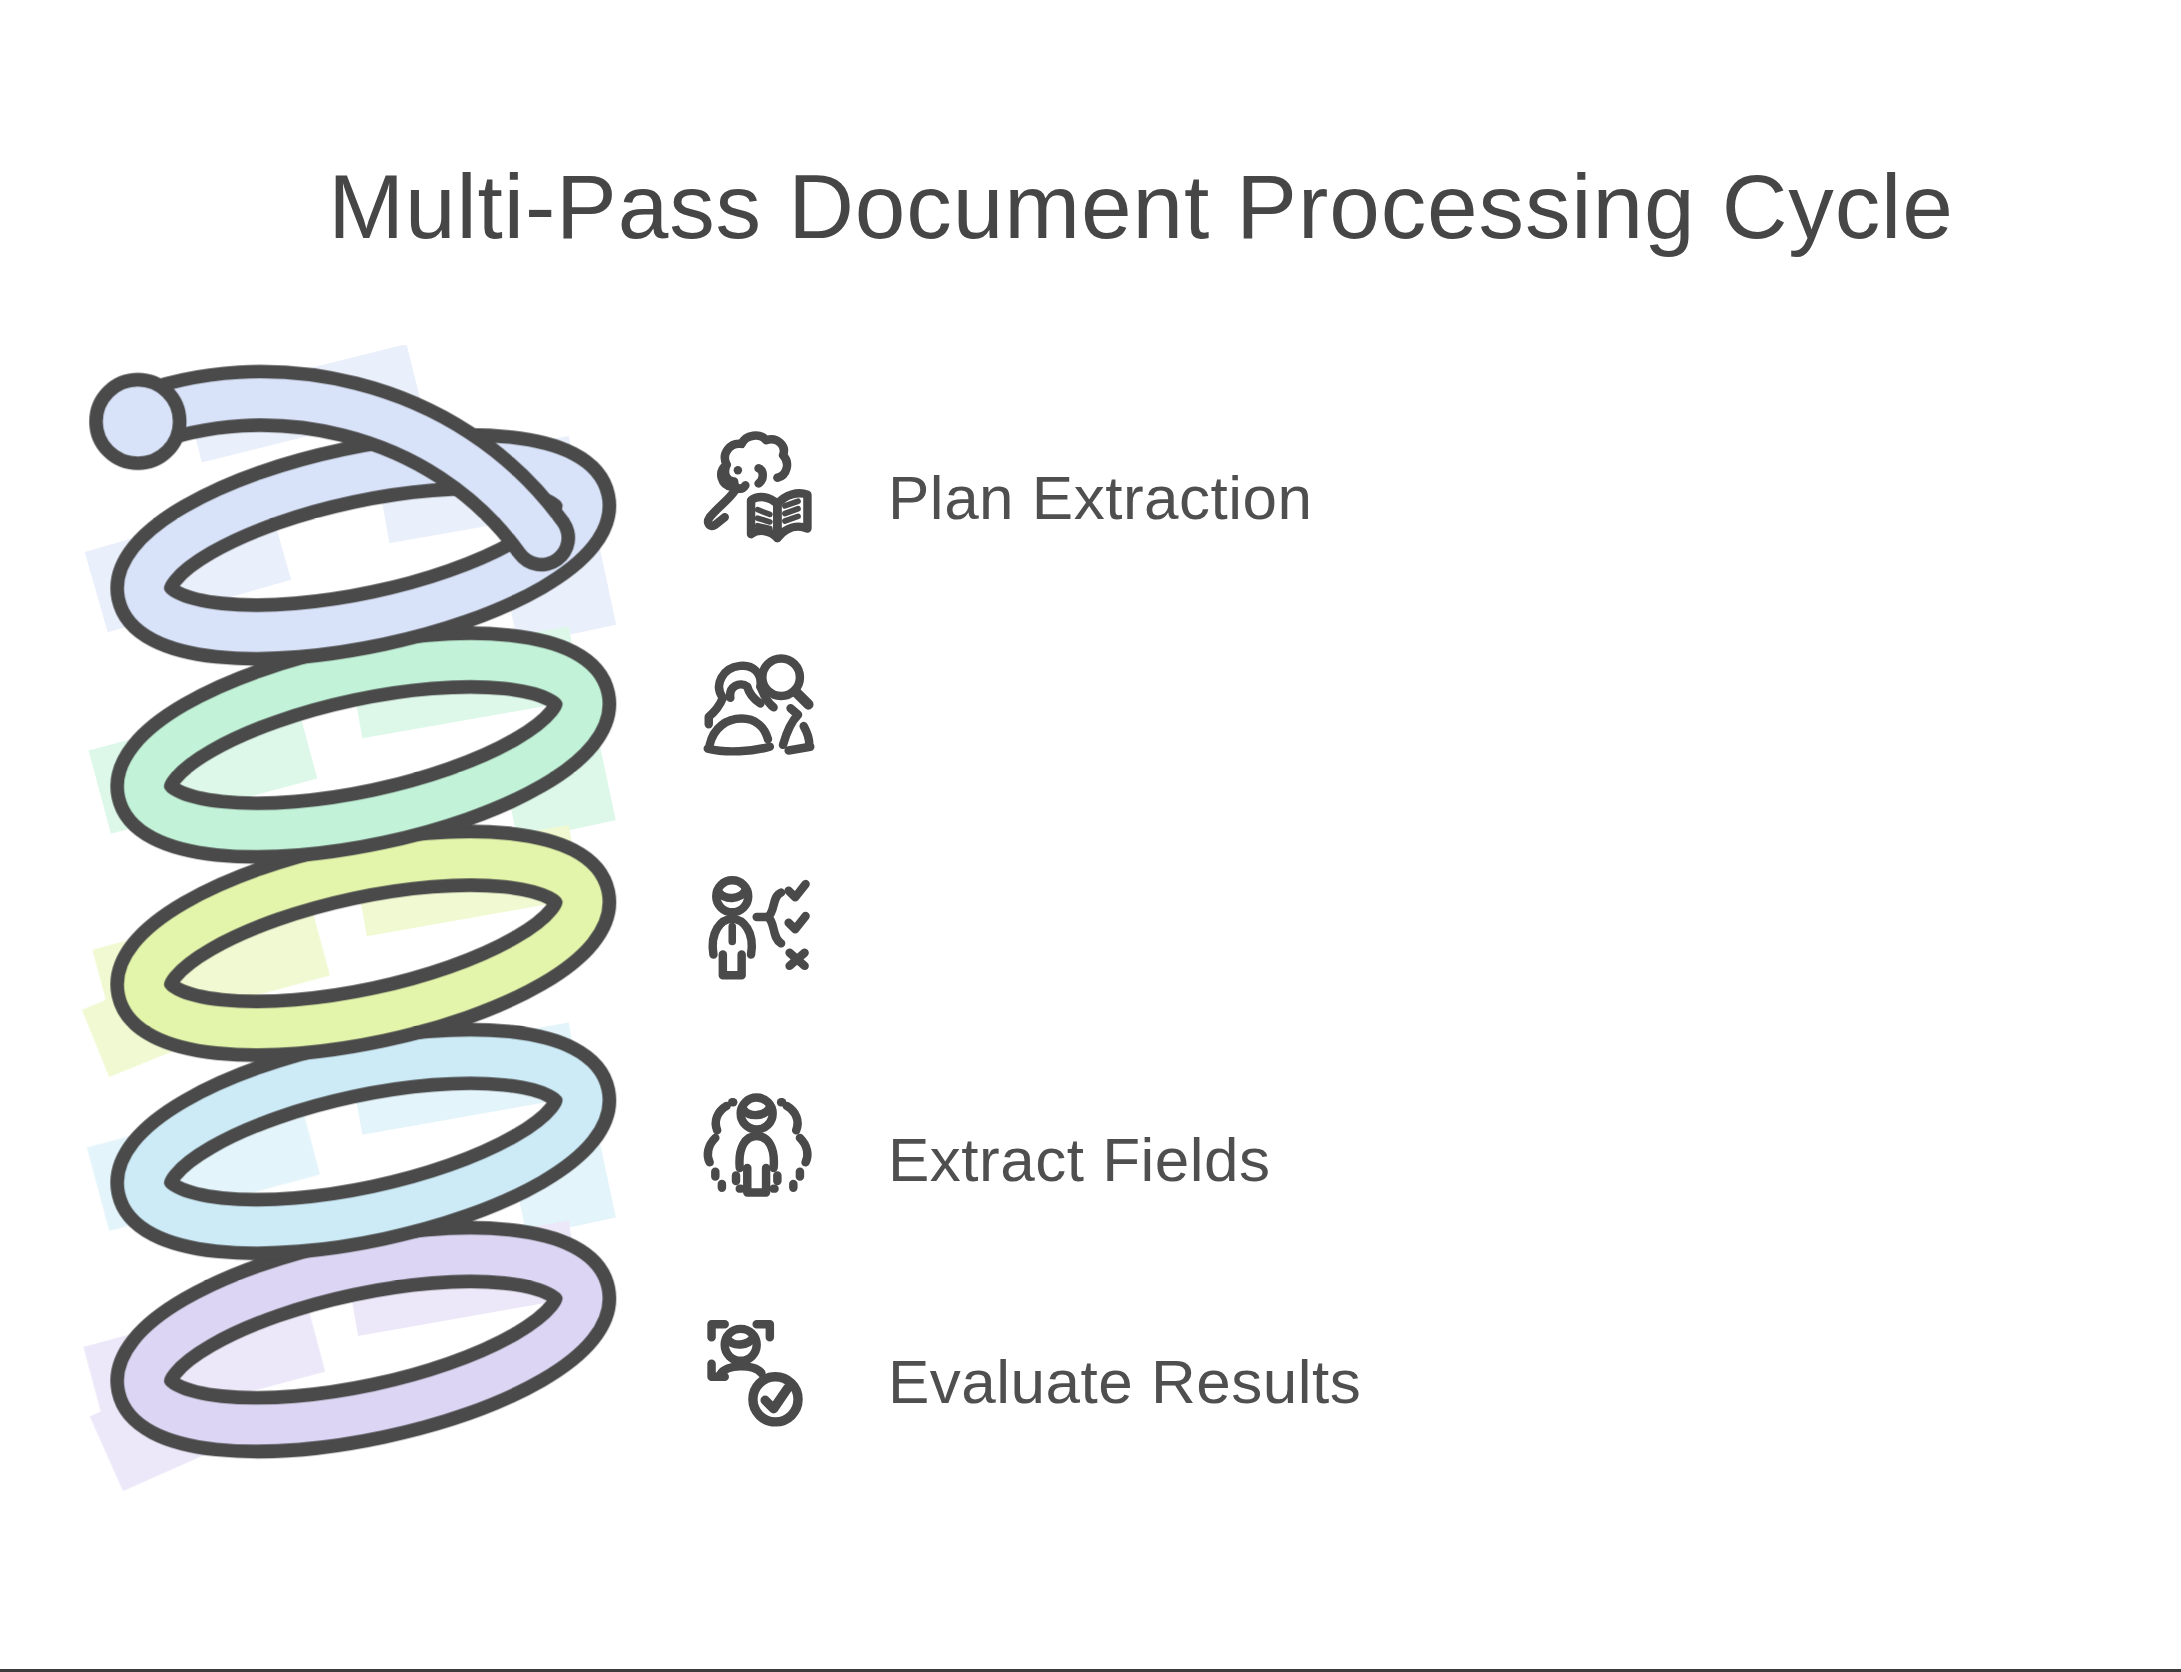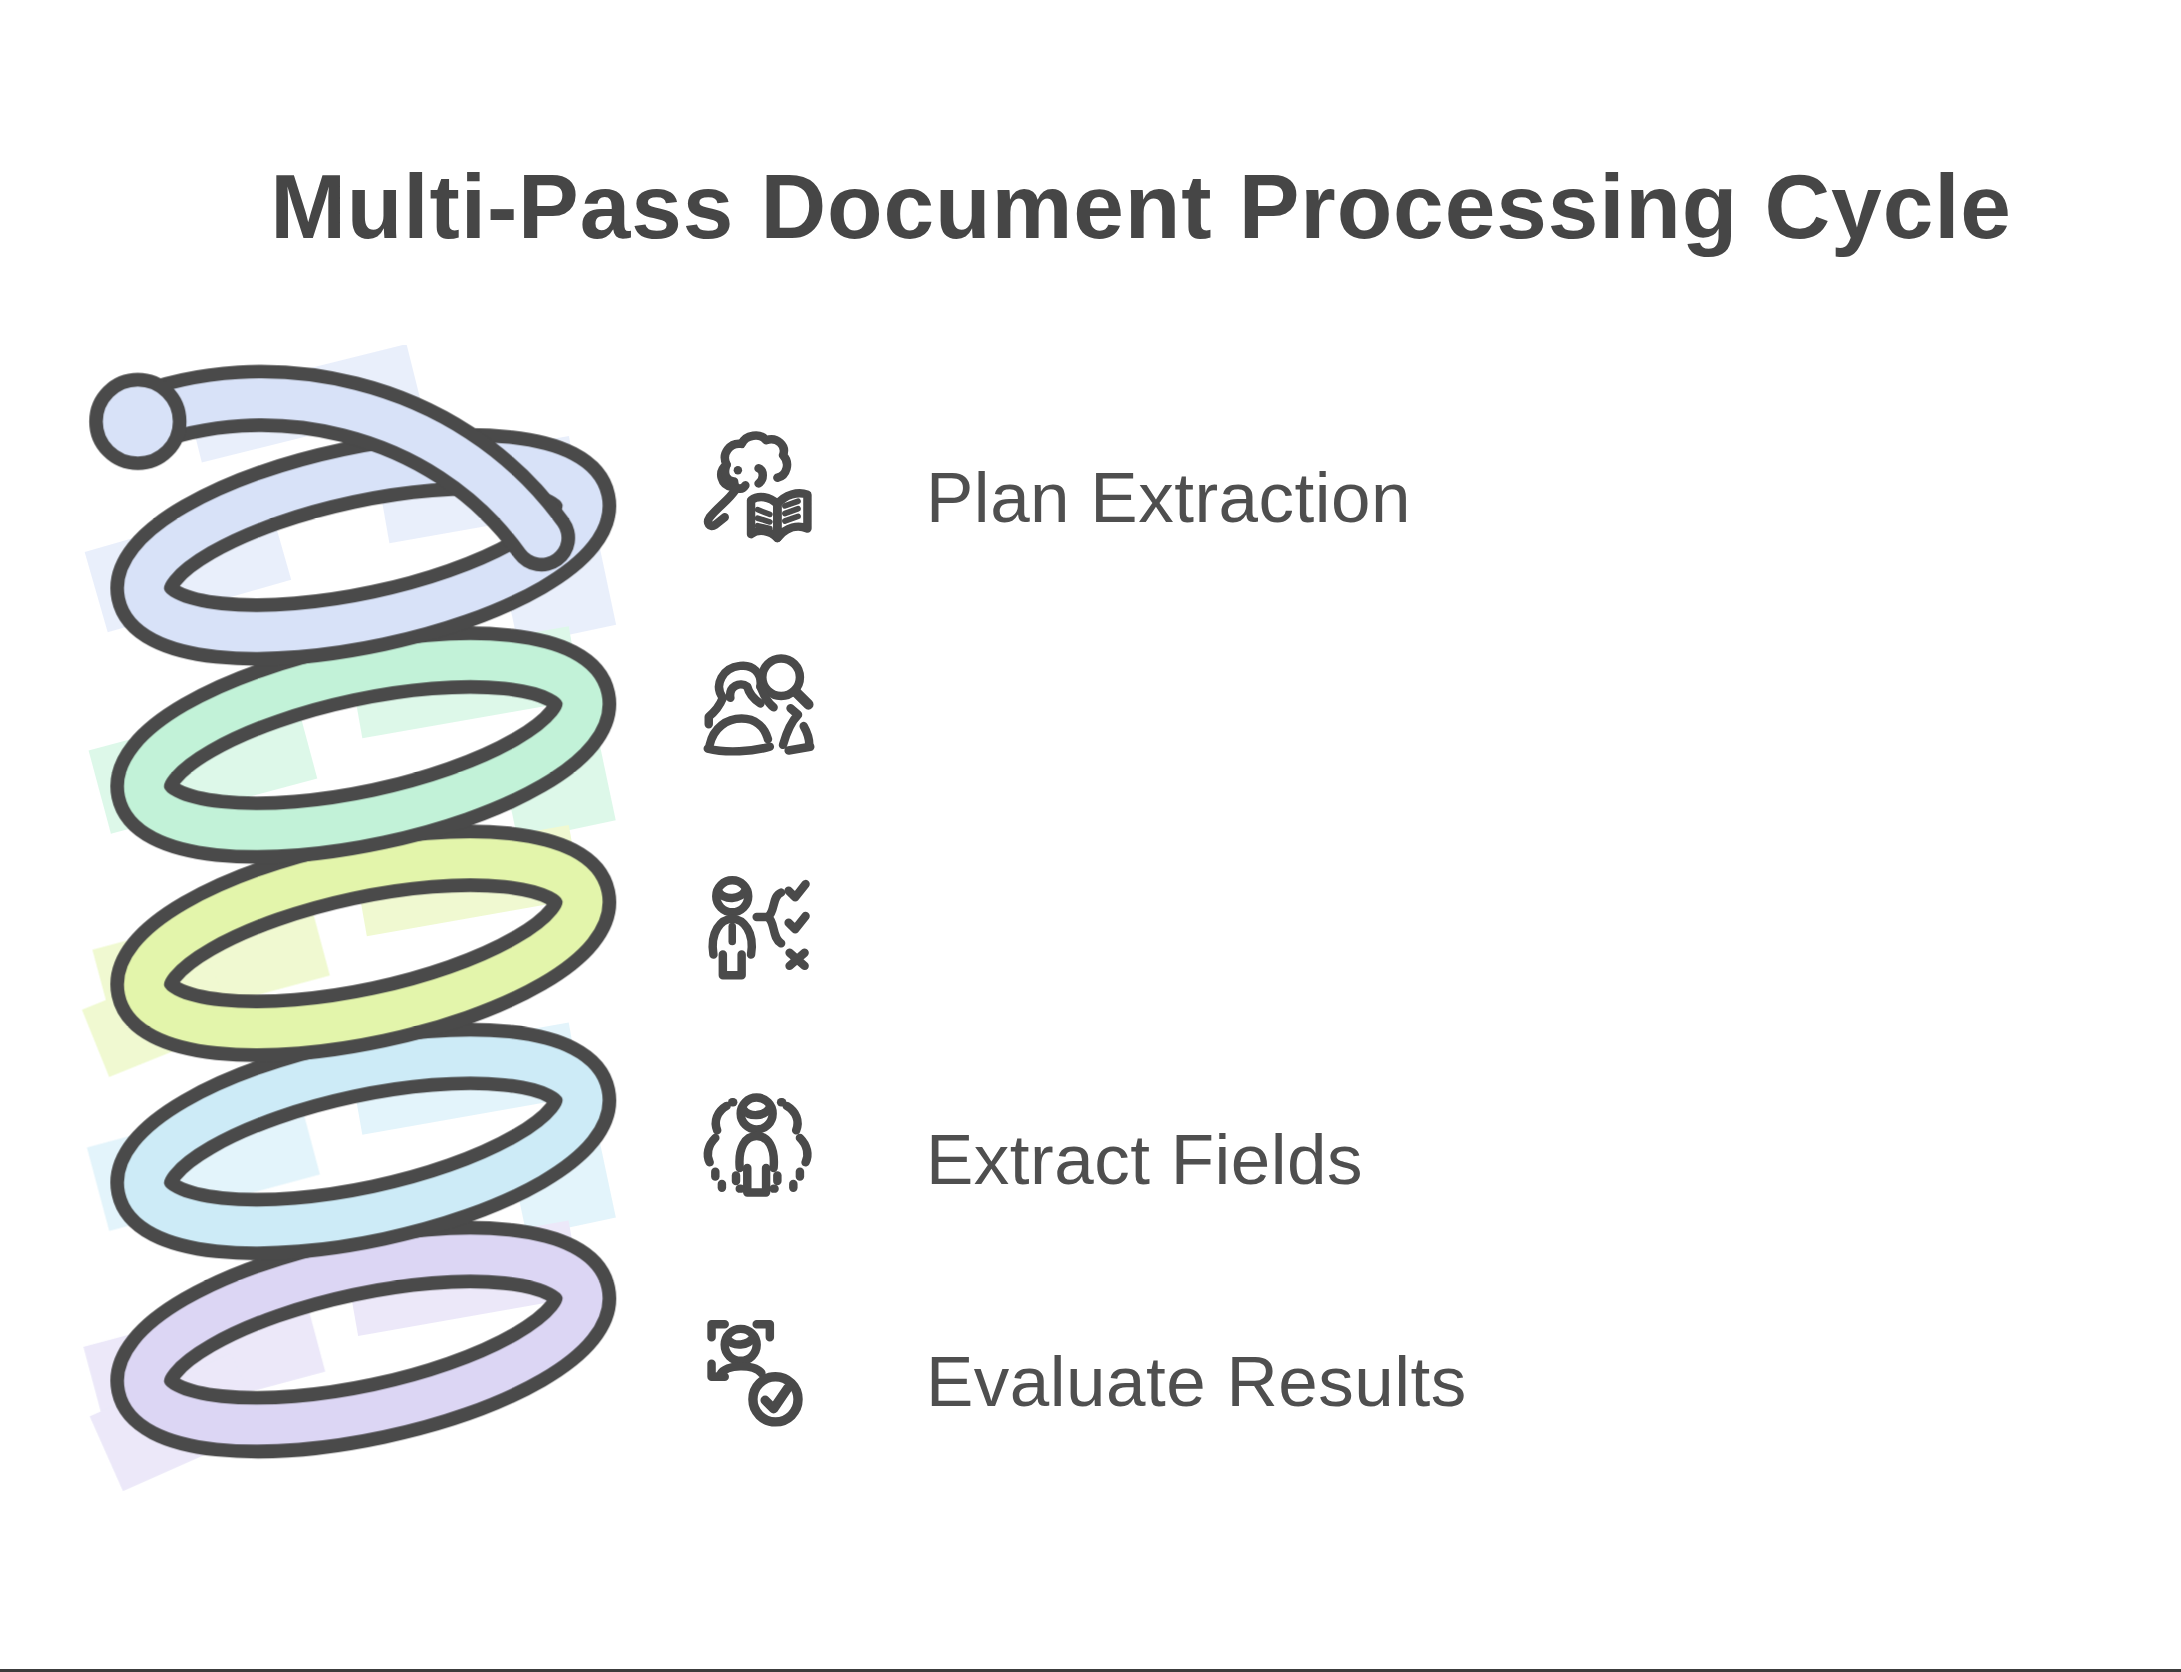--- a/index.html
+++ b/index.html
@@ -5,37 +5,37 @@
   html,body{margin:0;padding:0;}
   body{
     width:2182px;height:1673px;position:relative;overflow:hidden;
     background:#ffffff;
     font-family:"Liberation Sans", sans-serif;
   }
   .page-title{
     position:absolute;top:155px;left:0;width:100%;
     box-sizing:border-box;padding-left:100px;
     text-align:center;
-    font-size:91px;font-weight:700;letter-spacing:0.9px;
+    font-size:91px;font-weight:400;letter-spacing:0.9px;
     color:#464646;
     white-space:nowrap;
   }
   .spiral-wrap{
     position:absolute;left:36px;top:345px;width:600px;height:1182px;
   }
   .steps{
     position:absolute;left:696px;top:0;width:1418px;
   }
   .step{
     position:absolute;left:0;display:flex;align-items:center;height:145px;
   }
   .step-icon{width:127px;height:141px;flex:0 0 127px;}
   .step-label{
-    margin-left:103px;
-    font-size:71px;color:#4f4f4f;letter-spacing:0.5px;
+    margin-left:65px;
+    font-size:62px;color:#4f4f4f;letter-spacing:0.5px;
     white-space:nowrap;
   }
   .step-1{top:425px;}
   .step-2{top:647px;}
   .step-3{top:868px;}
   .step-4{top:1087px;}
   .step-5{top:1309px;}
   .bottom-line{
     position:absolute;left:0;bottom:0;width:100%;height:4.5px;background:#3c3c3c;
   }

